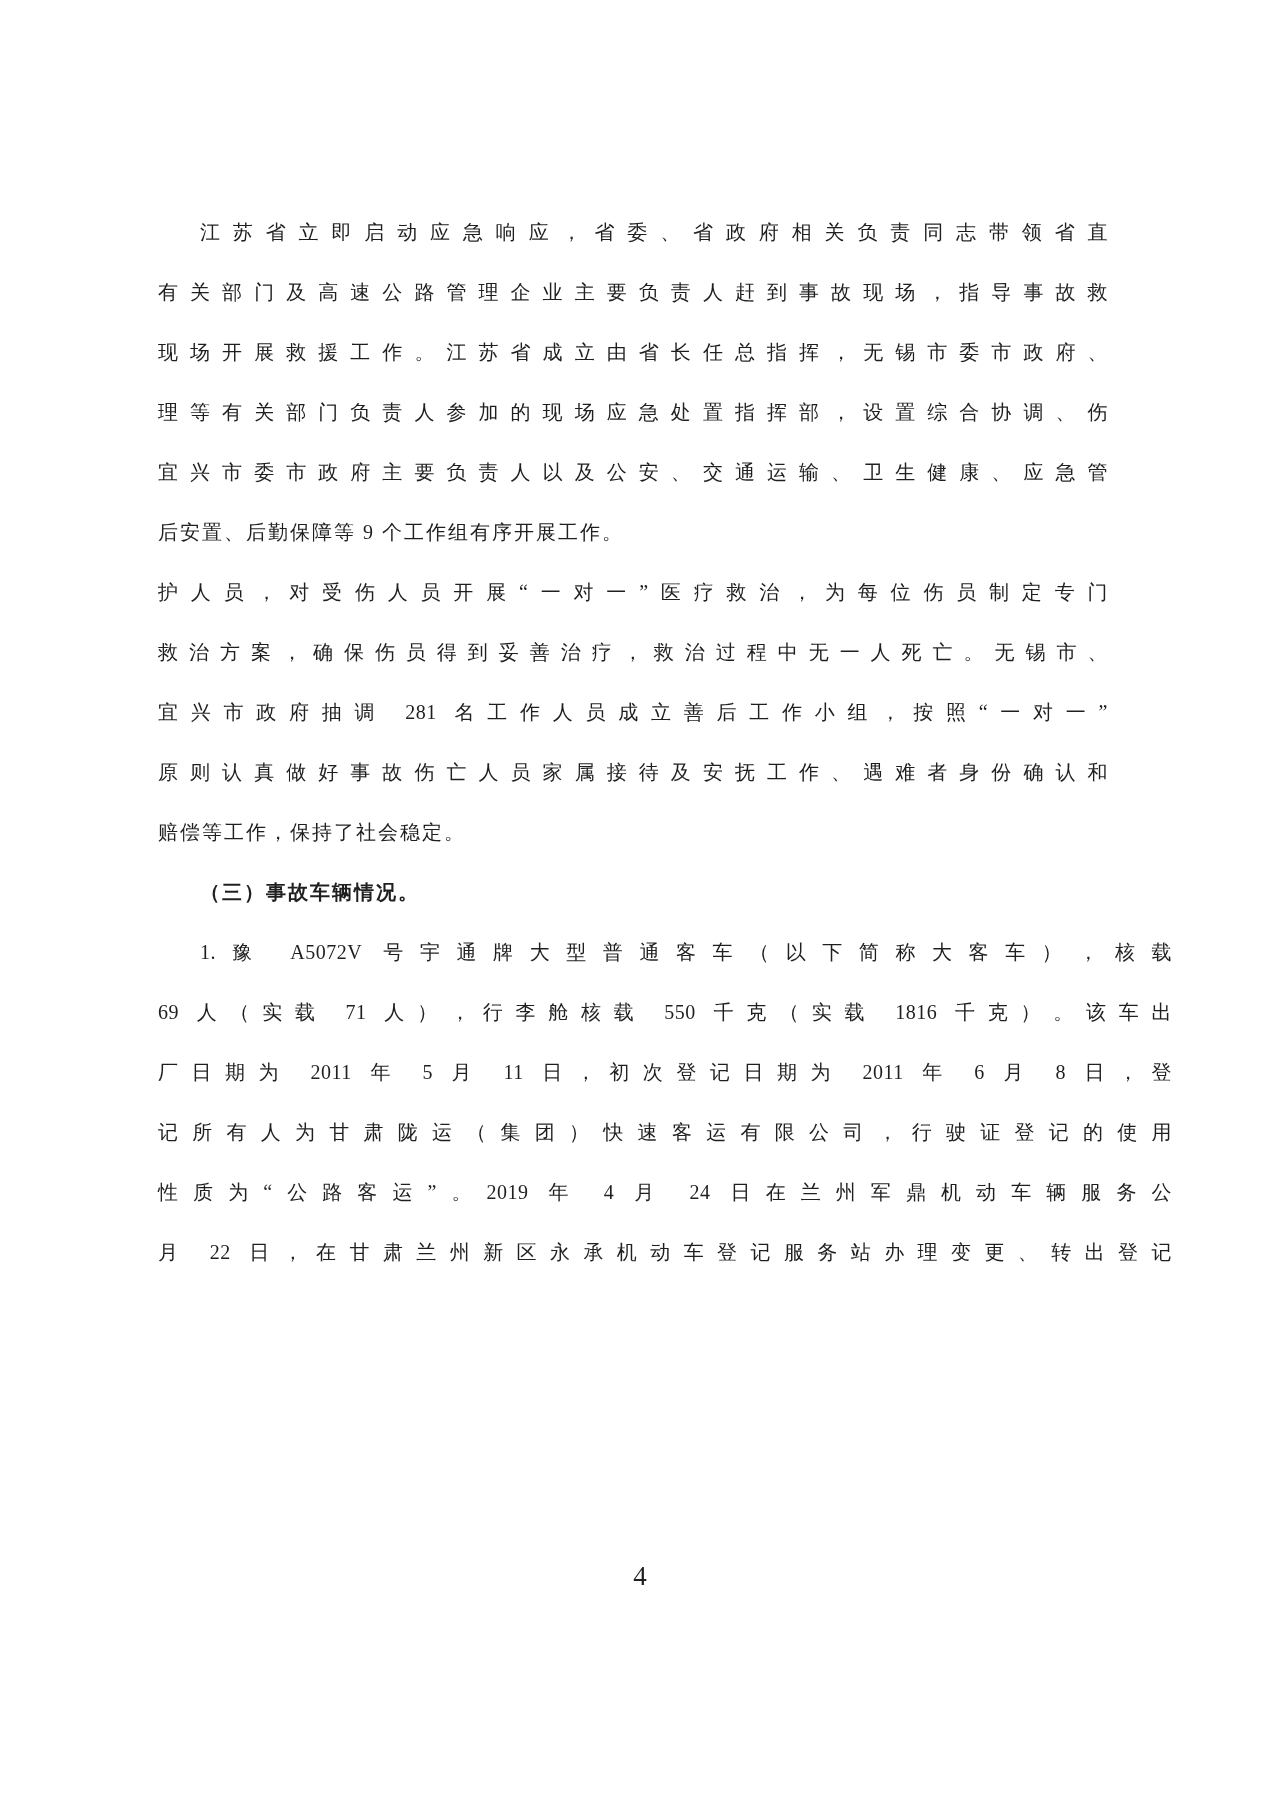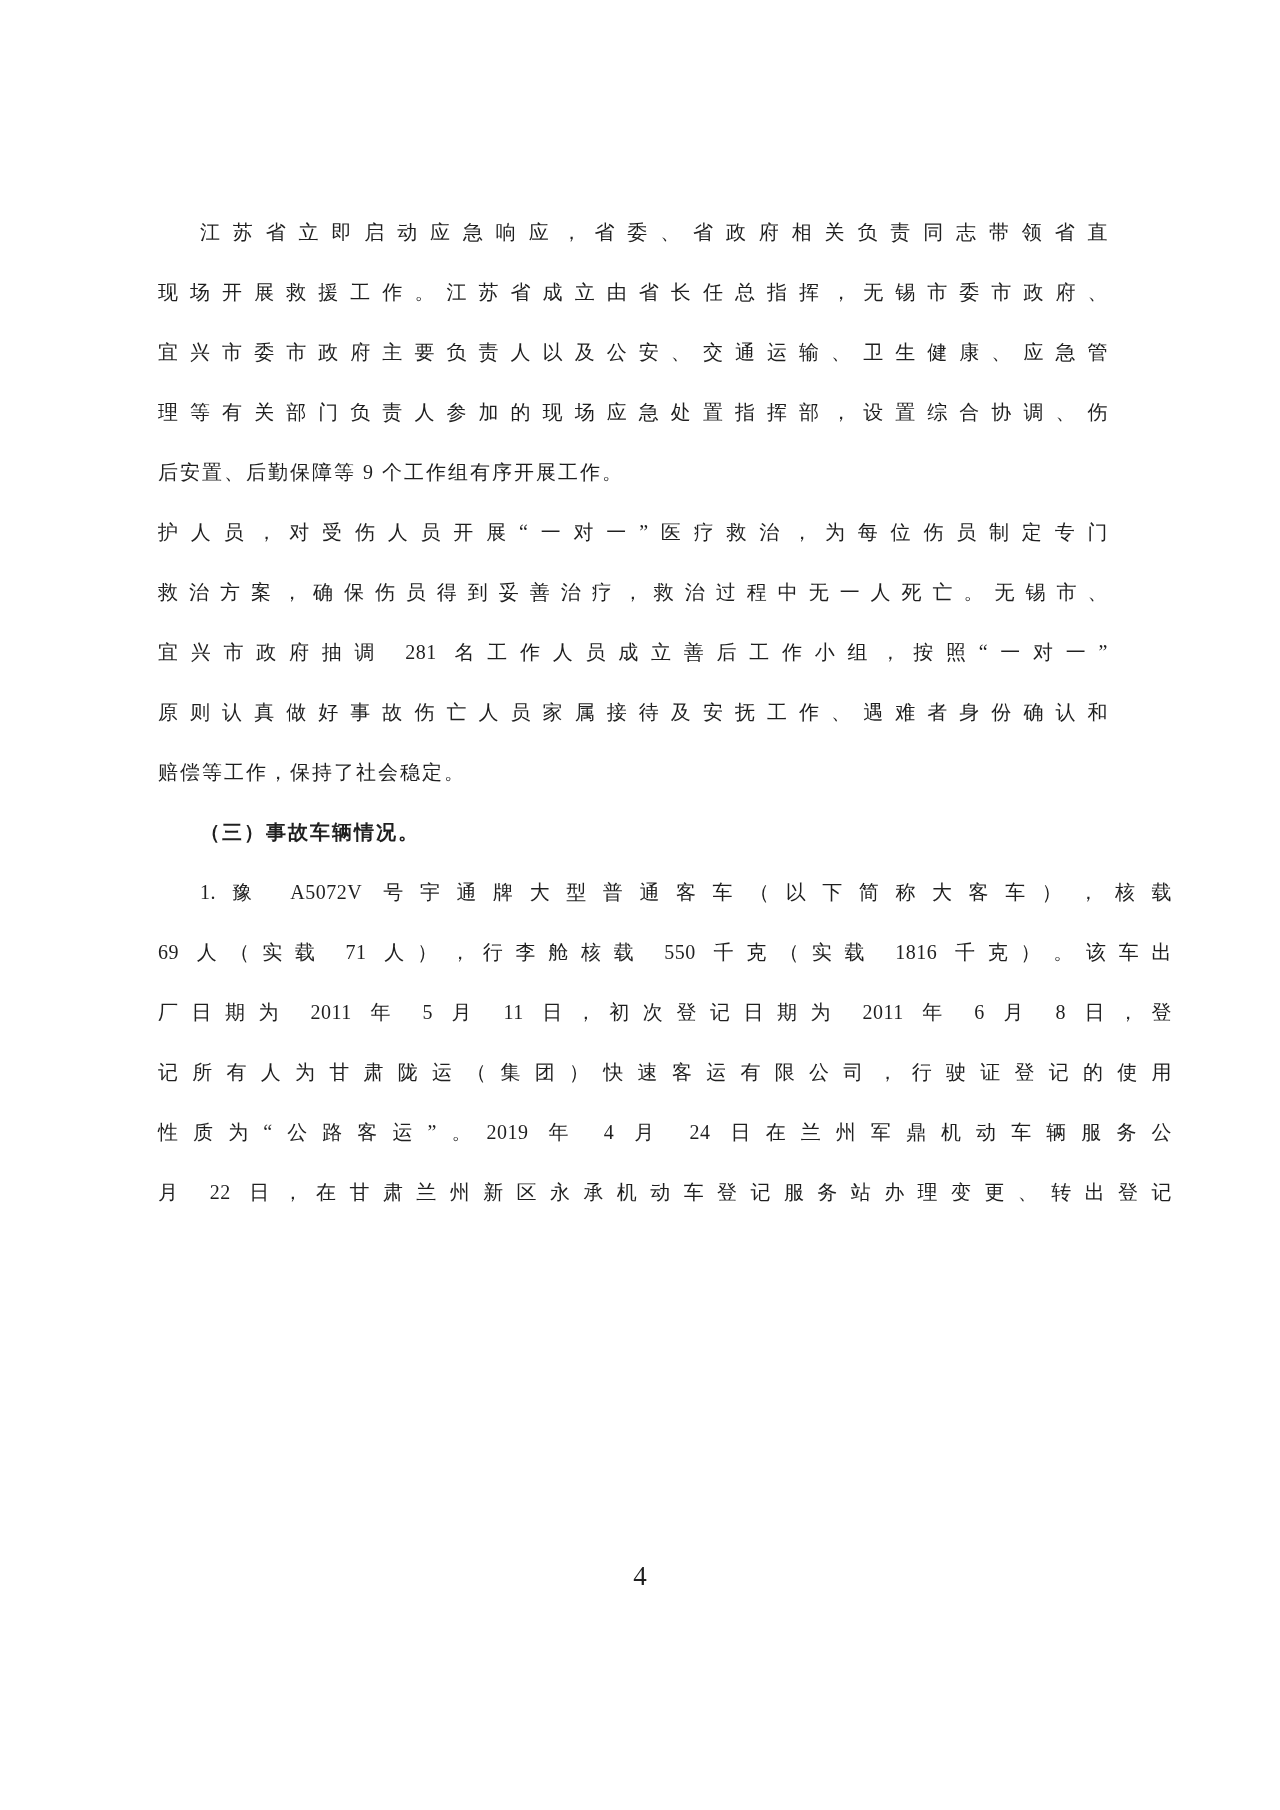--- a/index.html
+++ b/index.html
@@ -57,23 +57,24 @@
     font-size: 27px;
     color: #1f1f1f;
   }
 </style>
 </head>
 <body>
 
 <div class="page">
   <div class="text-block" id="lines-container">
       <div class="line indent">江苏省立即启动应急响应，省委、省政府相关负责同志带领省直</div>
+      <div class="line">有关部门及高速公路管理企业主要负责人赶到事故现场，指导事故救</div>
       <div class="line">现场开展救援工作。江苏省成立由省长任总指挥，无锡市委市政府、</div>
+      <div class="line">理等有关部门负责人参加的现场应急处置指挥部，设置综合协调、伤</div>
       <div class="line">宜兴市委市政府主要负责人以及公安、交通运输、卫生健康、应急管</div>
-      <div class="line">理等有关部门负责人参加的现场应急处置指挥部，设置综合协调、伤</div>
       <div class="line left-align">后安置、后勤保障等 9 个工作组有序开展工作。</div>
       <div class="line">护人员，对受伤人员开展“一对一”医疗救治，为每位伤员制定专门</div>
       <div class="line">救治方案，确保伤员得到妥善治疗，救治过程中无一人死亡。无锡市、</div>
       <div class="line">宜兴市政府抽调 281 名工作人员成立善后工作小组，按照“一对一”</div>
       <div class="line">原则认真做好事故伤亡人员家属接待及安抚工作、遇难者身份确认和</div>
       <div class="line left-align">赔偿等工作，保持了社会稳定。</div>
       <div class="line indent bold left-align">（三）事故车辆情况。</div>
       <div class="line indent wide">1.豫 A5072V 号宇通牌大型普通客车（以下简称大客车），核载</div>
       <div class="line wide">69 人（实载 71 人），行李舱核载 550 千克（实载 1816 千克）。该车出</div>
       <div class="line wide">厂日期为 2011 年 5 月 11 日，初次登记日期为 2011 年 6 月 8 日，登</div>

